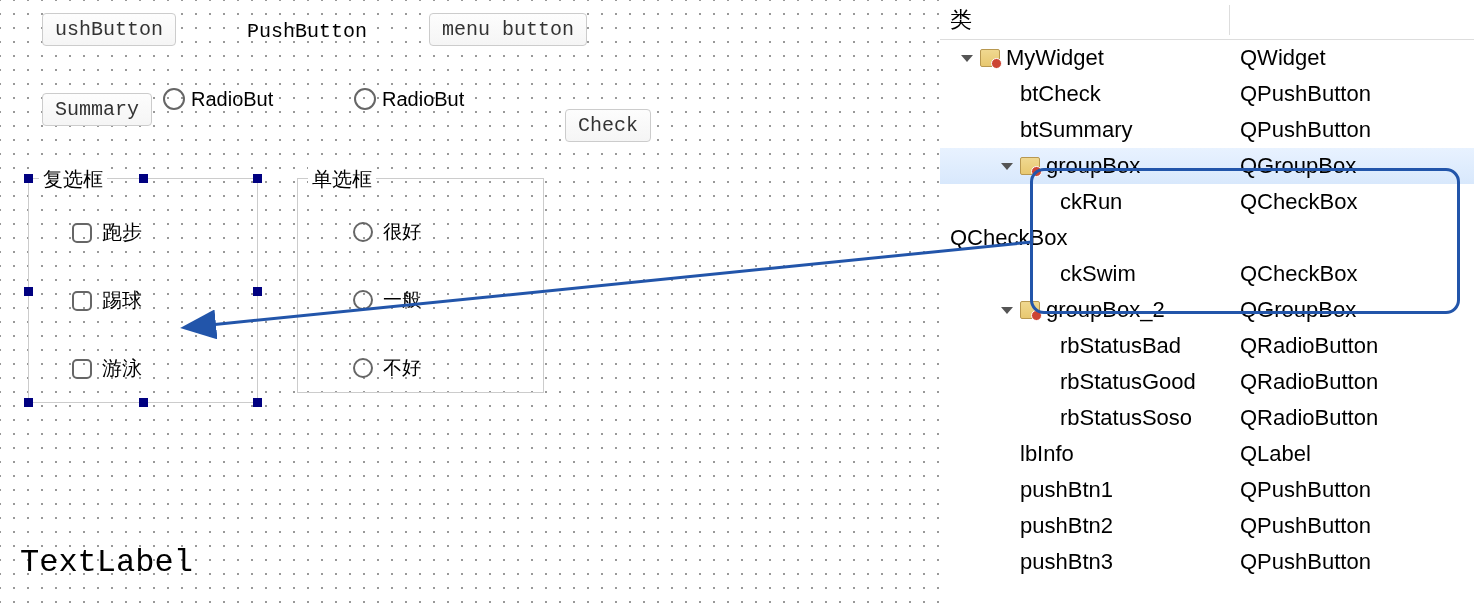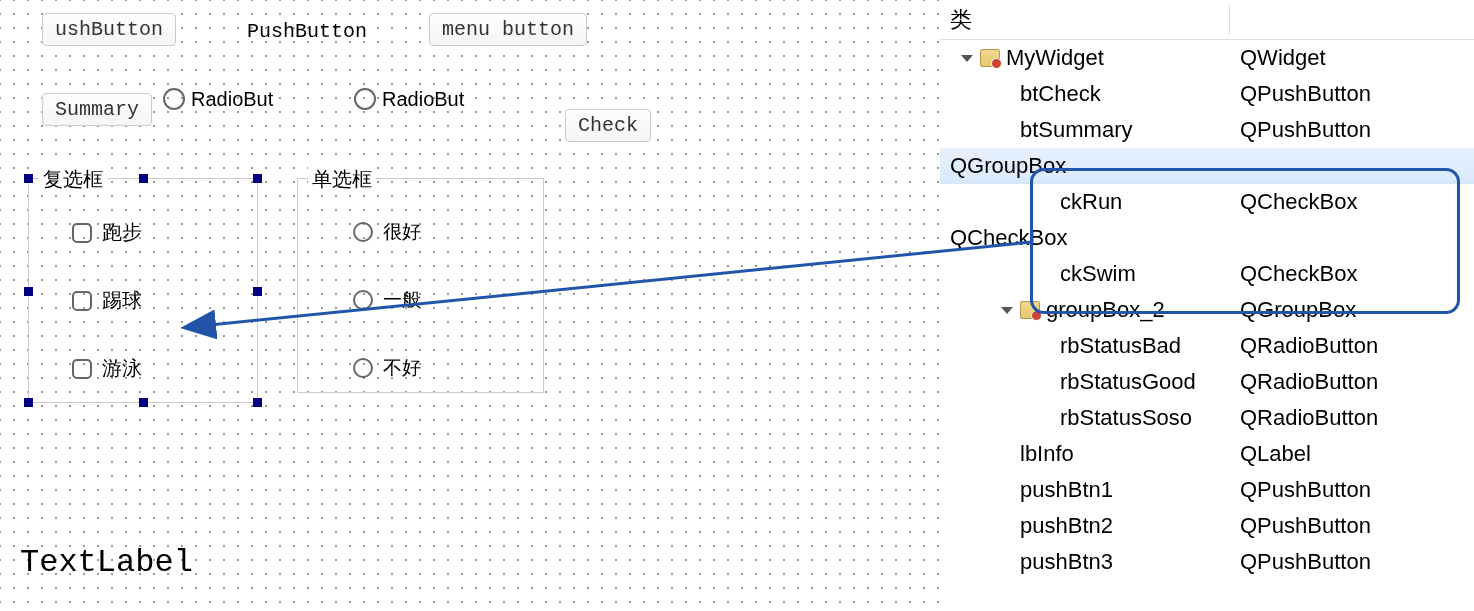--- a/index.html
+++ b/index.html
@@ -297,20 +297,25 @@
         <div class="tree-col2">QPushButton</div>
       </div>
       <div class="tree-row">
         <div class="tree-col1" style="padding-left: 60px;">
           <span class="tree-arrow"></span>
           <span>btSummary</span>
         </div>
         <div class="tree-col2">QPushButton</div>
       </div>
       <div class="tree-row selected-row">
+        <div class="tree-col1" style="padding-left: 60px;">
+          <span class="tree-arrow expanded"></span>
+          <span class="widget-icon"></span>
+          <span>groupBox</span>
+        </div>
         <div class="tree-col2">QGroupBox</div>
       </div>
       <div class="tree-row">
         <div class="tree-col1" style="padding-left: 100px;">
           <span class="tree-arrow"></span>
           <span>ckRun</span>
         </div>
         <div class="tree-col2">QCheckBox</div>
       </div>
       <div class="tree-row">

